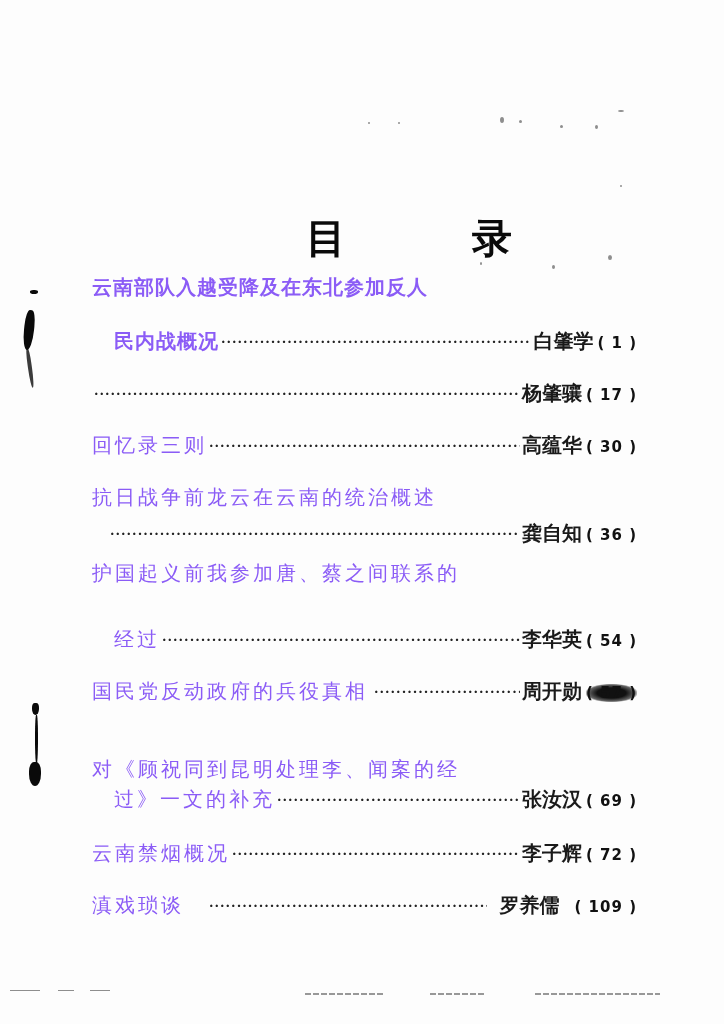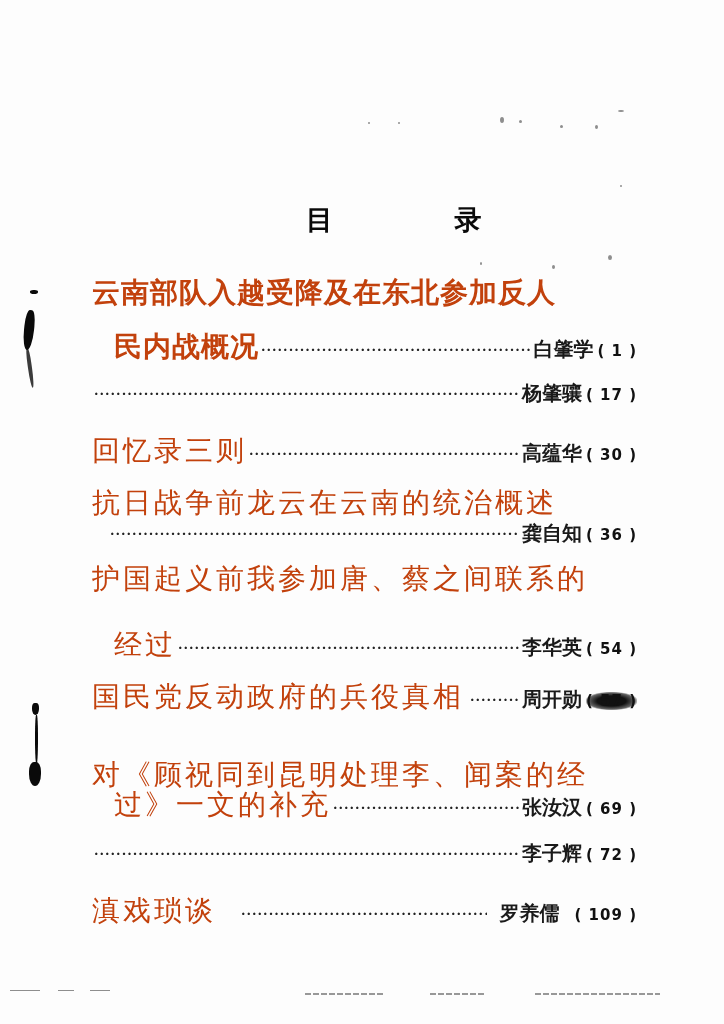--- a/index.html
+++ b/index.html
@@ -24,21 +24,21 @@
     .speck {
       position: absolute;
       background: #333;
       border-radius: 50%;
       opacity: 0.55;
     }
     .title {
       position: absolute;
       left: 306px;
       top: 184px;
-      font-size: 27px;
+      font-size: 40px;
       font-weight: bold;
       letter-spacing: 56px;
       color: #0a0a0a;
     }
     .toc {
       position: absolute;
       left: 92px;
       top: 272px;
       width: 545px;
     }
@@ -46,23 +46,23 @@
       position: absolute;
       left: 0;
       width: 545px;
       height: 40px;
       display: flex;
       align-items: baseline;
       white-space: nowrap;
     }
     .line.indent { padding-left: 22px; box-sizing: border-box; text-align: center; }
     .t {
-      font-size: 28px;
+      font-size: 20px;
       letter-spacing: 3px;
-      color: #c2410c;
+      color: #8b5cf6;
     }
     .t.bold {
       font-family: "DejaVu Sans", "Liberation Sans", sans-serif;
       font-weight: bold;
       letter-spacing: 1px;
     }
     .leader {
       flex: 1;
       overflow: hidden;
       font-size: 13px;
@@ -189,20 +189,21 @@
       <span class="t">对《顾祝同到昆明处理李、闻案的经</span>
     </div>
     <div class="line indent" style="top:514px;">
       <span class="t">过》一文的补充</span>
       <span class="leader"></span>
       <span class="author">张汝汉</span>
       <span class="pg">( 69 )</span>
     </div>
 
     <div class="line" style="top:568px;">
+      <span class="t">云南禁烟概况</span>
       <span class="leader"></span>
       <span class="author">李子辉</span>
       <span class="pg">( 72 )</span>
     </div>
 
     <div class="line" style="top:620px;gap:11px;">
       <span class="t">滇戏琐谈</span>
       <span class="leader" style="margin-left:14px;"></span>
       <span class="author">罗养儒</span>
       <span class="pg">( 109 )</span>

